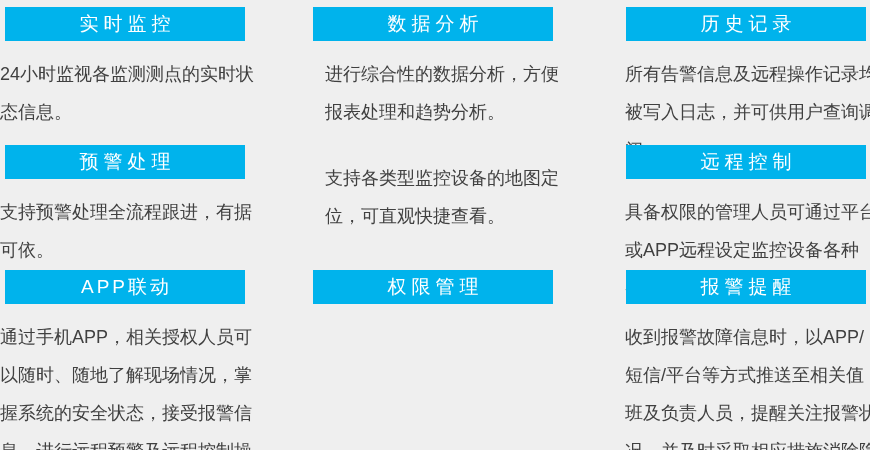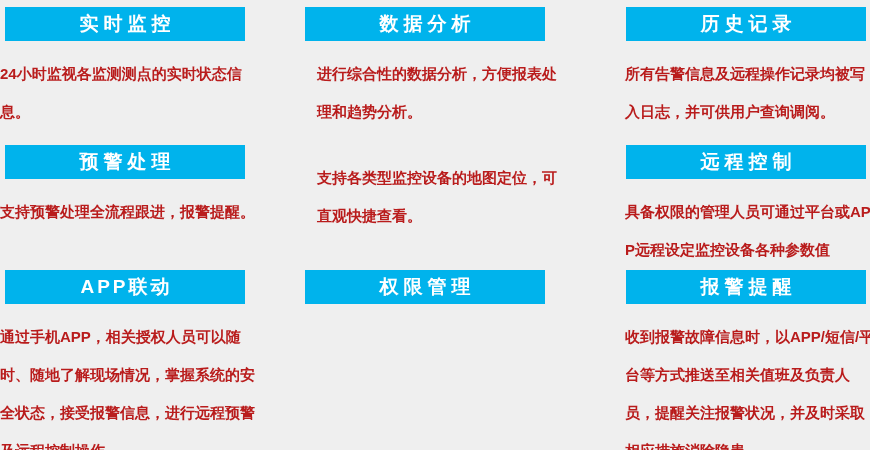--- a/index.html
+++ b/index.html
@@ -16,24 +16,23 @@
 
   .grid {
     position: relative;
     width: 870px;
     height: 450px;
   }
 
   .card {
     position: absolute;
     width: 260px;
-    font-weight: bold;
   }
   .card.col1 { left: 0px; }
-  .card.col2 { left: 300px; }
+  .card.col2 { left: 308px; }
   .card.col3 { left: 620px; }
 
   .card.row1 { top: 7px; }
   .card.row2 { top: 145px; }
   .card.row3 { top: 270px; }
 
   .card-header {
     height: 34px;
     background: #00b3ec;
     color: #ffffff;
@@ -46,23 +45,23 @@
     overflow: hidden;
     box-sizing: border-box;
   }
   
   .card.col1 .card-header { margin-left: 5px; width: 240px; }
   .card.col2 .card-header { margin-left: 5px; width: 240px; }
   .card.col3 .card-header { margin-left: 6px; width: 240px; }
 
   .card-body {
     margin-top: 14px;
-    font-size: 15px;
+    font-size: 18px;
     line-height: 38px;
-    color: #b91c1c;
+    color: #404040;
     width: 260px;
     letter-spacing: 0px;
     word-break: break-all;
   }
   .card.col1 .card-body { width: 258px; }
   .card.col2 .card-body { margin-left: 17px; width: 250px; }
   .card.col3 .card-body { margin-left: 5px; width: 252px; }
 
   
   .card-header.latin-mix { letter-spacing: 3px; text-indent: 3px; }
@@ -82,21 +81,21 @@
     <div class="card-body">进行综合性的数据分析，方便报表处理和趋势分析。</div>
   </div>
 
   <div class="card col3 row1">
     <div class="card-header">历史记录</div>
     <div class="card-body">所有告警信息及远程操作记录均被写入日志，并可供用户查询调阅。</div>
   </div>
 
   <div class="card col1 row2">
     <div class="card-header">预警处理</div>
-    <div class="card-body">支持预警处理全流程跟进，报警提醒。</div>
+    <div class="card-body">支持预警处理全流程跟进，有据可依。</div>
   </div>
 
   <div class="card col2 row2">
     <div class="card-body">支持各类型监控设备的地图定位，可直观快捷查看。</div>
   </div>
 
   <div class="card col3 row2">
     <div class="card-header">远程控制</div>
     <div class="card-body">具备权限的管理人员可通过平台或APP远程设定监控设备各种参数值</div>
   </div>

